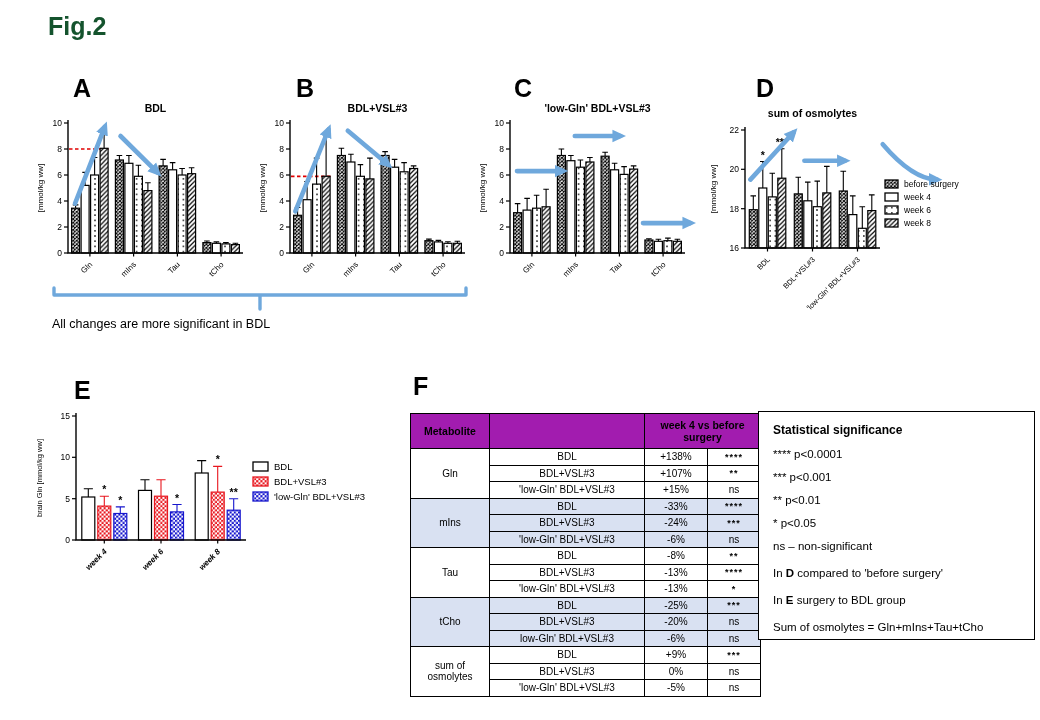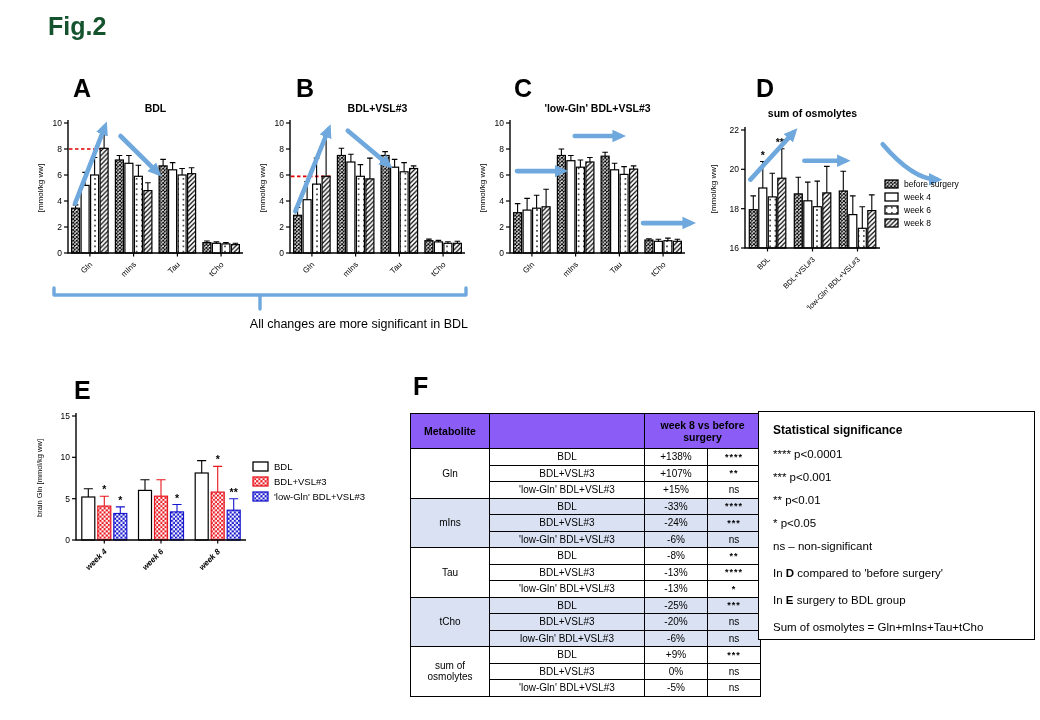--- a/index.html
+++ b/index.html
@@ -4,25 +4,25 @@
 <style>
   html,body{margin:0;padding:0;background:#fff;}
   .figure{position:relative;width:1040px;height:720px;background:#ffffff;
           font-family:"Liberation Sans",sans-serif;overflow:hidden;}
   .fig-title{position:absolute;left:48px;top:12px;font-size:25px;font-weight:bold;color:#14532d;}
   .pletter{position:absolute;font-size:25px;font-weight:bold;color:#000;}
   svg.chart{position:absolute;overflow:visible;}
   .legend{position:absolute;display:flex;flex-direction:column;gap:3px;margin-top:48px;}
   .legend-item{display:flex;align-items:center;gap:5px;color:#000;white-space:nowrap;}
   .brace-wrap{position:absolute;left:52px;top:286px;width:416px;}
-  .brace-text{text-align:right;font-size:12.5px;color:#000;margin-top:1px;}
+  .brace-text{text-align:left;font-size:12.5px;color:#000;margin-top:1px;}
   .table-wrap{position:absolute;left:410px;top:413px;}
   table.meta{border-collapse:collapse;font-family:"Liberation Sans",sans-serif;font-size:10px;border:1.6px solid #000;background:#fff;}
   .meta td{border:1px solid #000;text-align:center;vertical-align:middle;padding:0 3px;height:15.5px;color:#000;}
-  .meta .th{background:#8b5cf6;font-weight:bold;font-size:10.5px;height:34px;}
+  .meta .th{background:#a21caf;font-weight:bold;font-size:10.5px;height:34px;}
   .meta .c-met{width:72px;}
   .meta .c-cond{width:148px;}
   .meta .c-pct{width:56px;}
   .meta .c-sig{width:46px;}
   .meta tr.shaded td{background:#D9E1F2;}
   .meta tr.gtop td{border-top:1.6px solid #000;}
   .meta .stars{font-weight:bold;letter-spacing:1px;font-size:9px;}
   .statsbox{position:absolute;left:758px;top:411px;width:277px;height:229px;border:1.4px solid #000;
             box-sizing:border-box;padding:11px 14px;font-size:11.5px;color:#000;background:#fff;}
   .sb-title{font-weight:bold;font-size:12px;margin-bottom:11px;}
@@ -396,21 +396,21 @@
     </svg>
     <div class="brace-text">All changes are more significant in BDL</div>
   </div>
 
   <div class="table-wrap">
     <table class="meta" id="ftable">
         <tbody>
           <tr>
             <td class="th c-met">Metabolite</td>
             <td class="th c-cond"></td>
-            <td class="th" colspan="2">week 8 vs before surgery</td>
+            <td class="th" colspan="2">week 4 vs before surgery</td>
           </tr>
           <tr class=" gtop">
             <td class="c-met" rowspan="3">Gln</td>
             <td class="c-cond">BDL</td>
             <td class="c-pct">+138%</td>
             <td class="c-sig stars">****</td>
           </tr>
           <tr class="">
             <td class="c-cond">BDL+VSL#3</td>
             <td class="c-pct">+107%</td>

